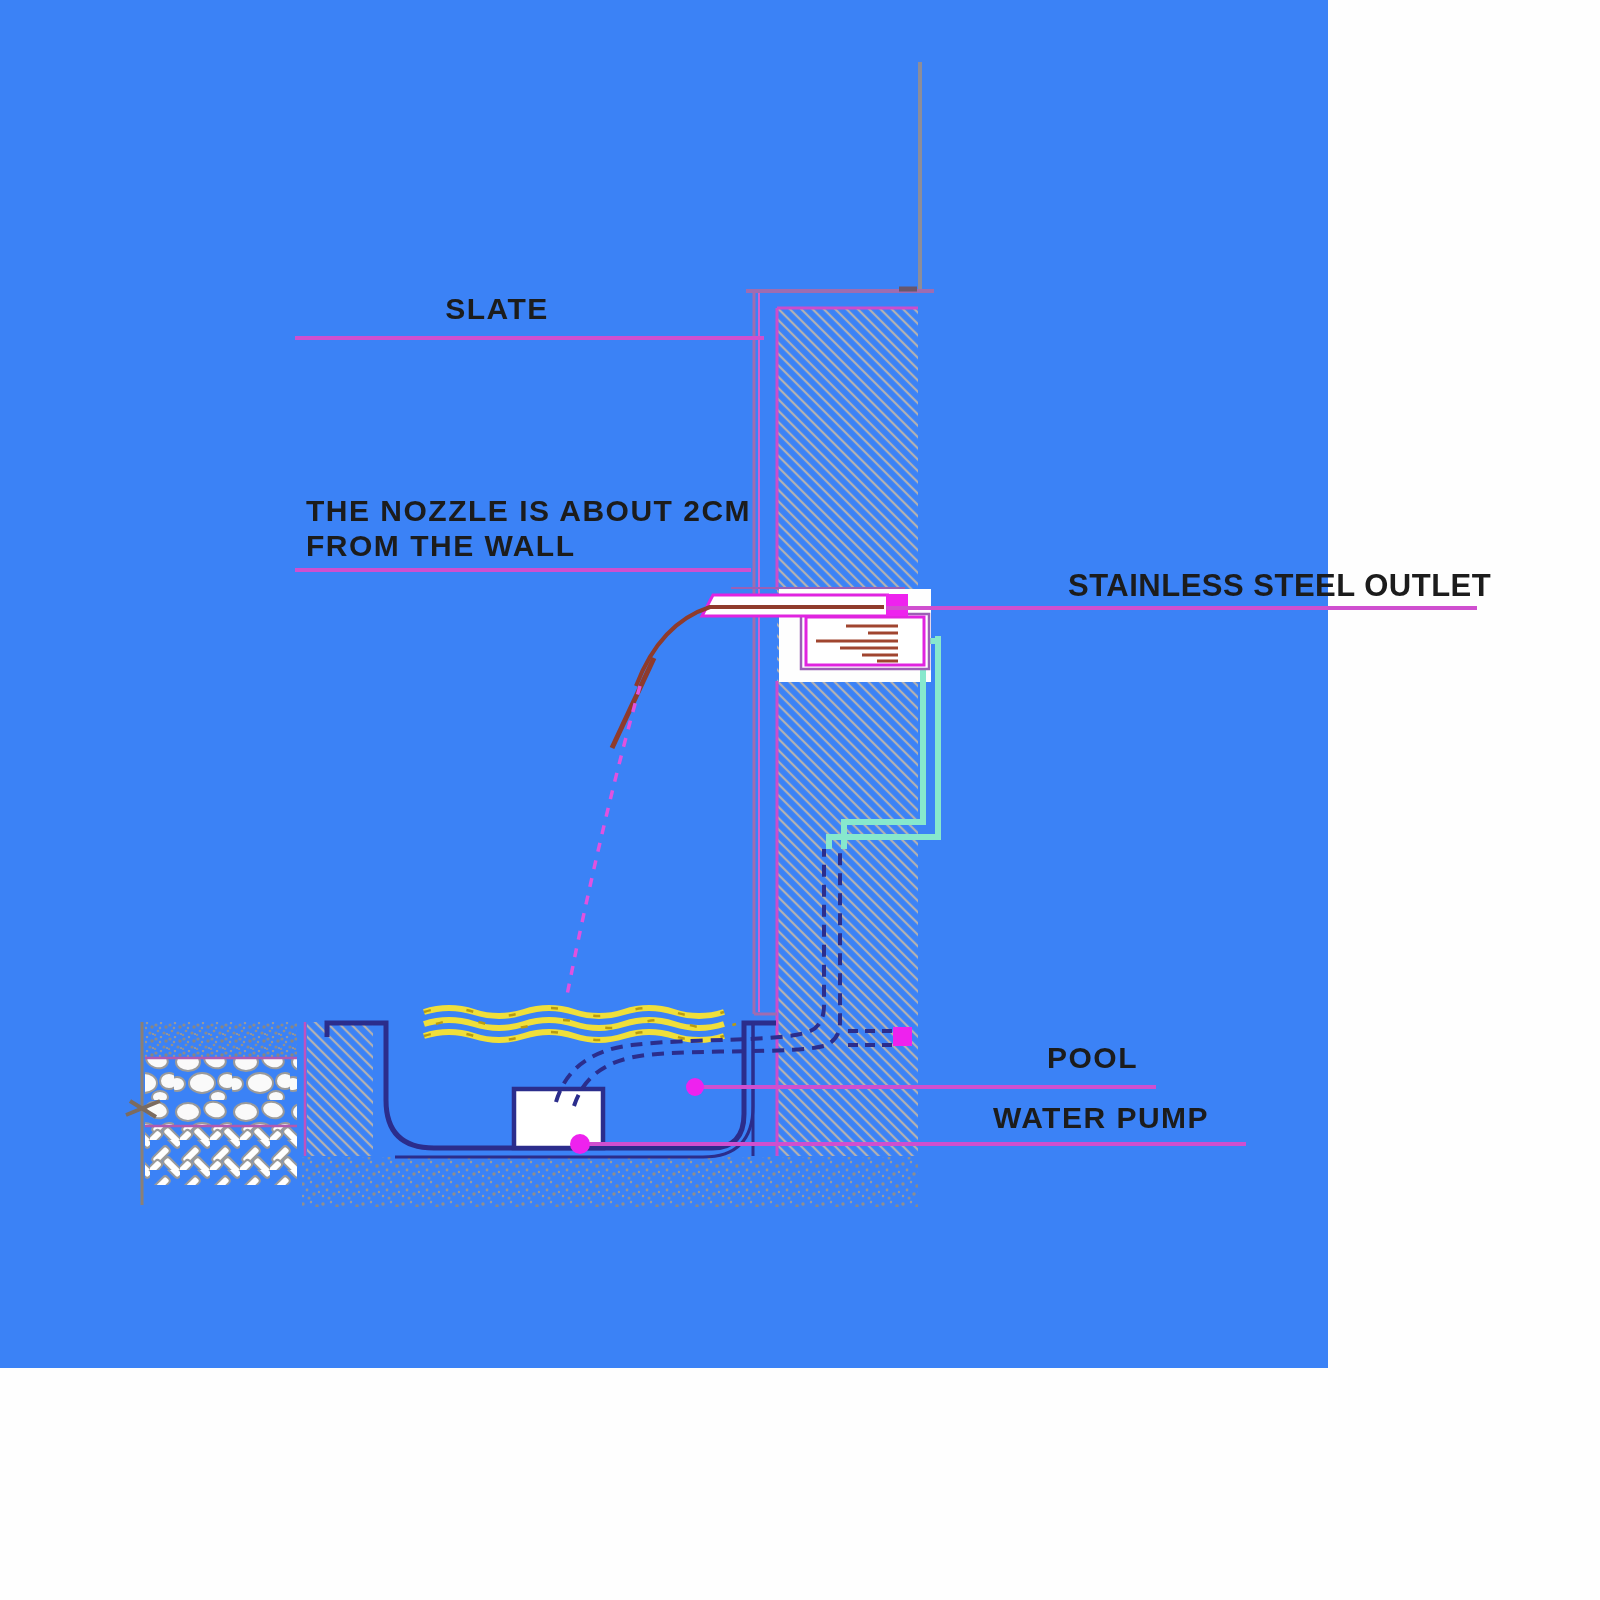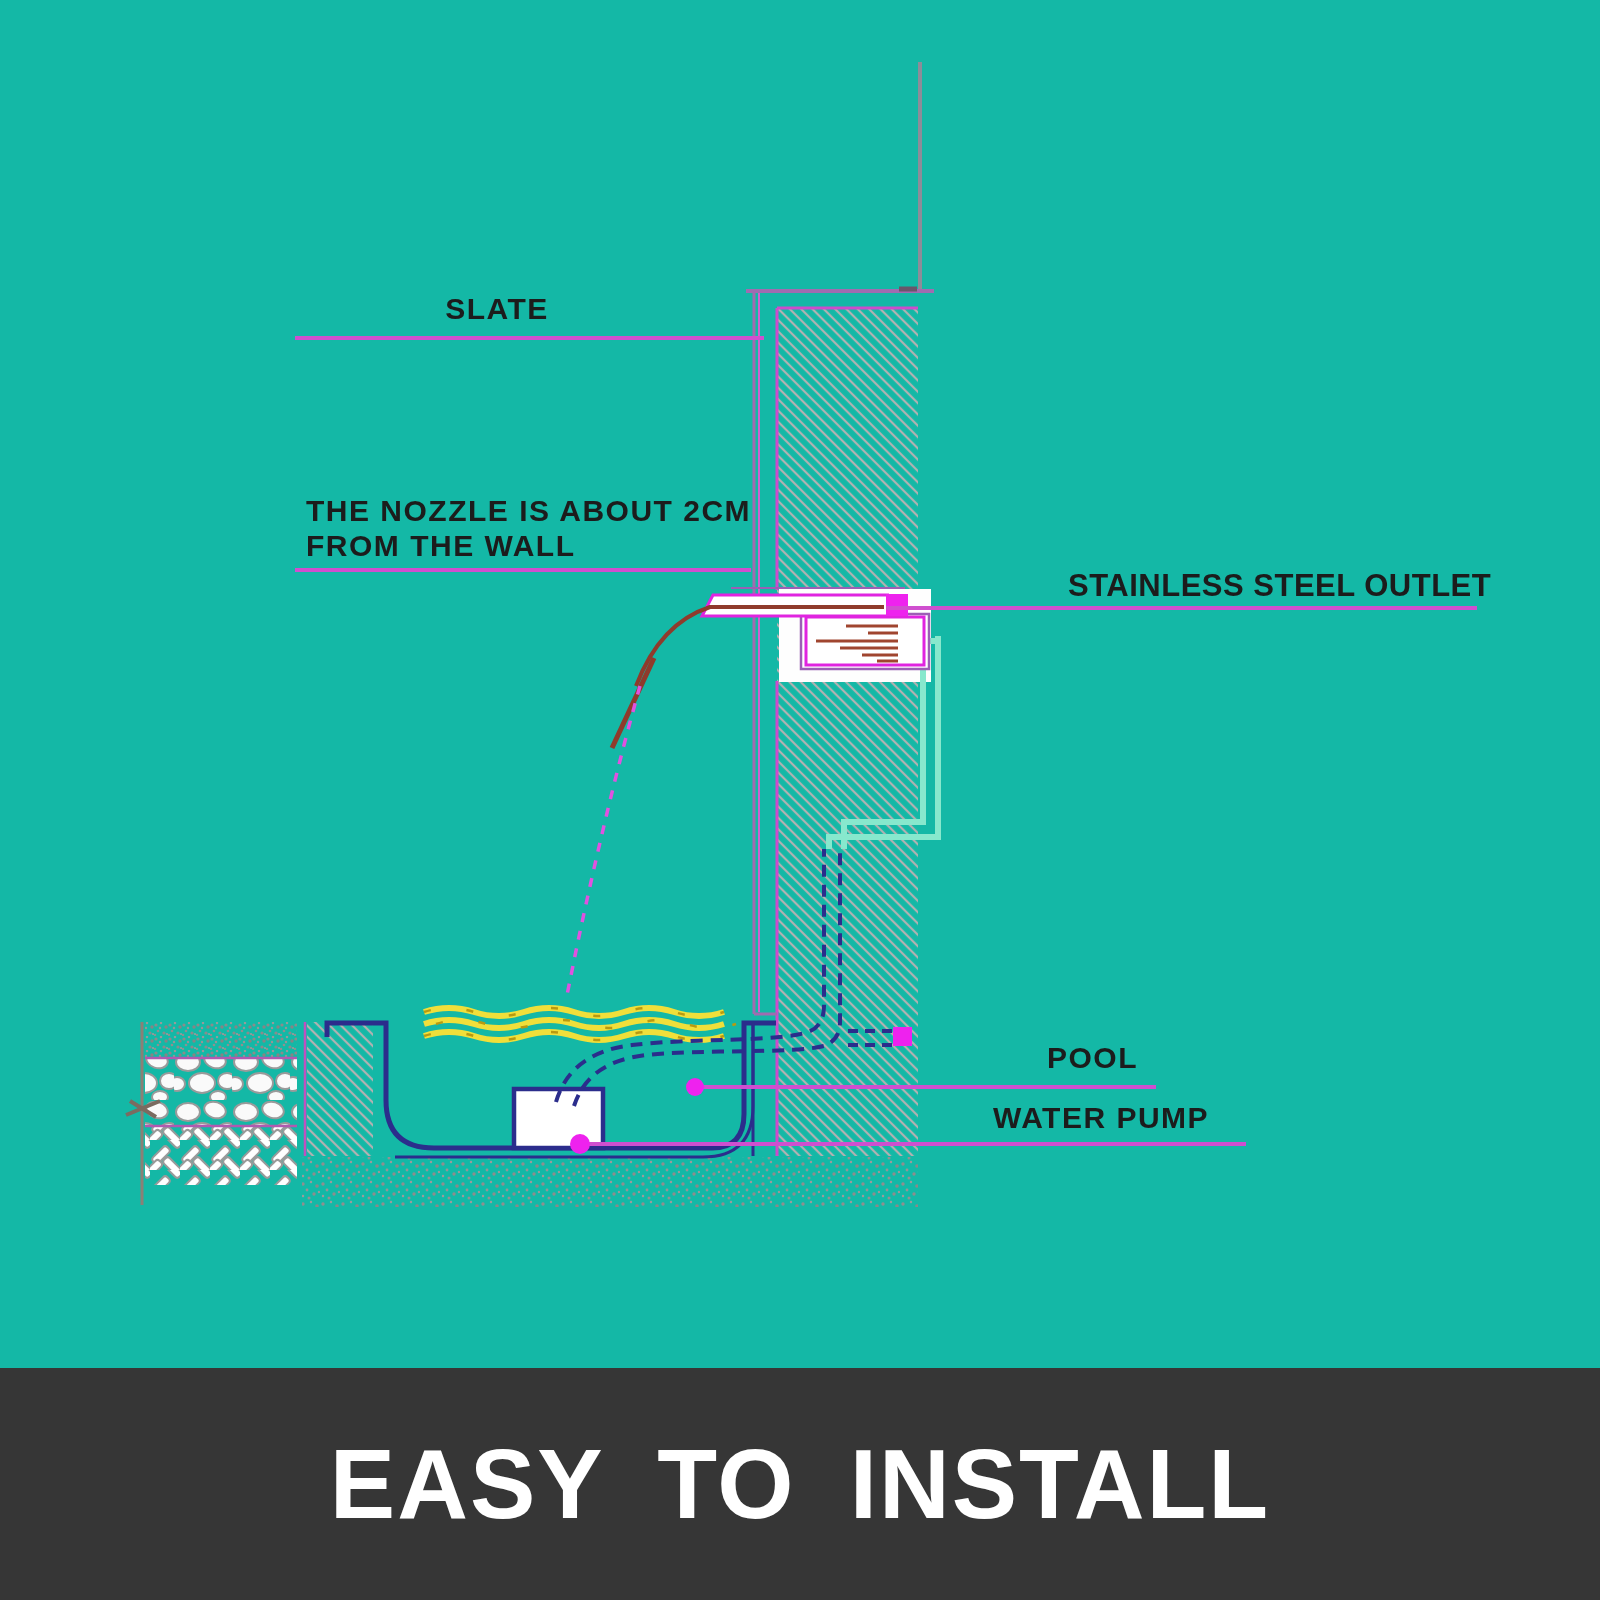--- a/index.html
+++ b/index.html
@@ -1,18 +1,18 @@
 <!DOCTYPE html>
 <html><head>
 <meta charset="utf-8">
 <style>
   html,body{margin:0;padding:0;background:#ffffff;}
   .page{position:relative;width:1600px;height:1600px;background:#fefefe;overflow:hidden;
         font-family:"Liberation Sans","DejaVu Sans",sans-serif;}
-  .diagram{position:absolute;left:0;top:0;width:1600px;height:1368px;background:#14b8a6;}
+  .diagram{position:absolute;left:0;top:0;width:1328px;height:1368px;background:#3b82f6;}
   .diagram svg{display:block;width:1600px;height:1368px;}
   .banner{position:absolute;left:0;top:1368px;width:1600px;height:232px;background:#363636;
           display:flex;align-items:center;justify-content:center;}
   .banner-text{color:#ffffff;font-weight:bold;font-size:98px;letter-spacing:2px;word-spacing:25px;
                line-height:1;white-space:nowrap;}
   text.lbl{font-family:"Liberation Sans","DejaVu Sans",sans-serif;font-weight:bold;fill:#1c1c1c;
            font-size:30px;letter-spacing:1.5px;}
   text.lbl-big{font-size:31px;letter-spacing:0.5px;}
 </style>
 </head>
@@ -155,16 +155,13 @@
 
       <text class="lbl" x="497" y="319" text-anchor="middle">SLATE</text>
       <text class="lbl" x="306" y="521">THE NOZZLE IS ABOUT 2CM</text>
       <text class="lbl" x="306" y="556">FROM THE WALL</text>
       <text class="lbl lbl-big" x="1068" y="596">STAINLESS STEEL OUTLET</text>
       <text class="lbl" x="1047" y="1068">POOL</text>
       <text class="lbl" x="993" y="1128">WATER PUMP</text>
     </svg>
   </div>
 
-  <div class="banner">
-    <span class="banner-text">EASY TO INSTALL</span>
-  </div>
 </div>
 
 </body></html>

